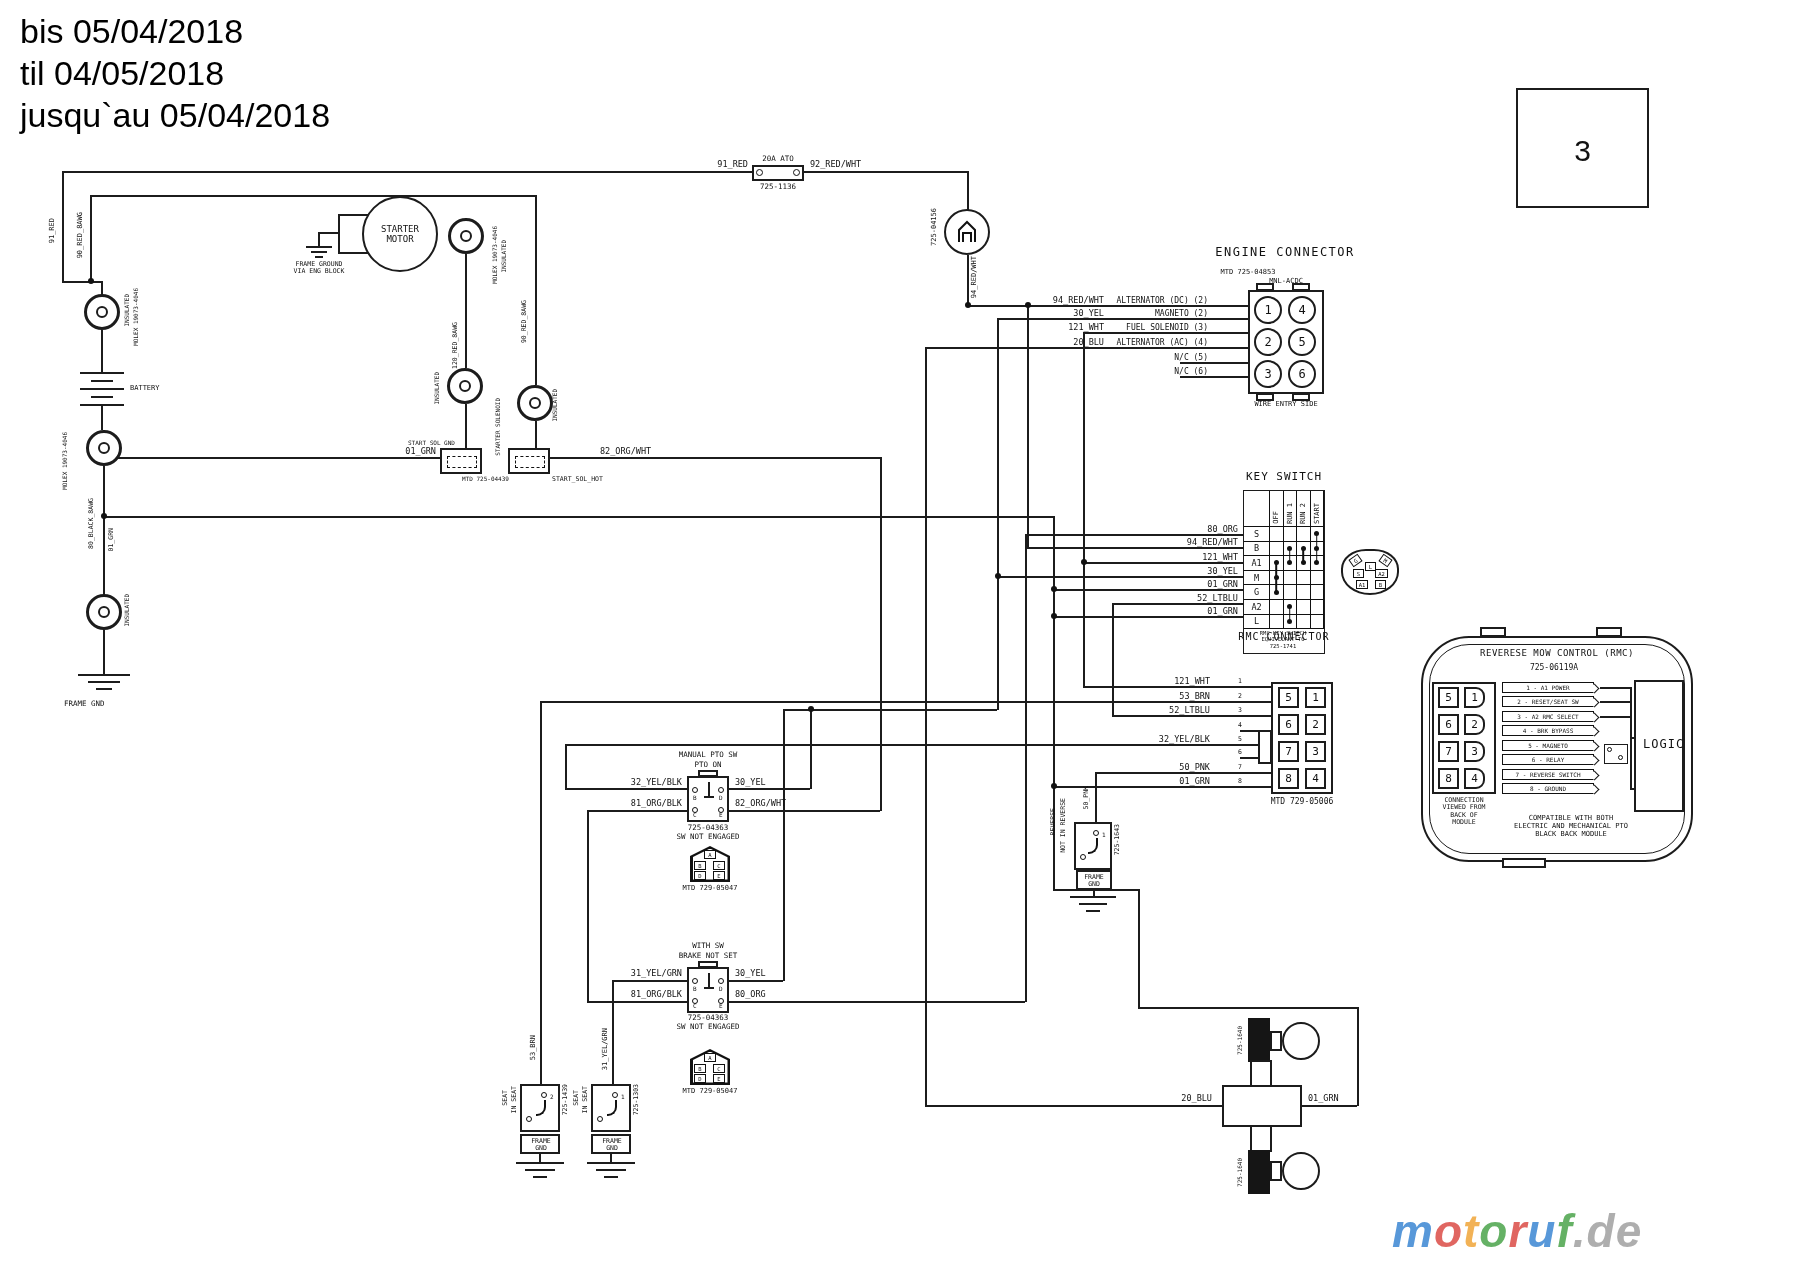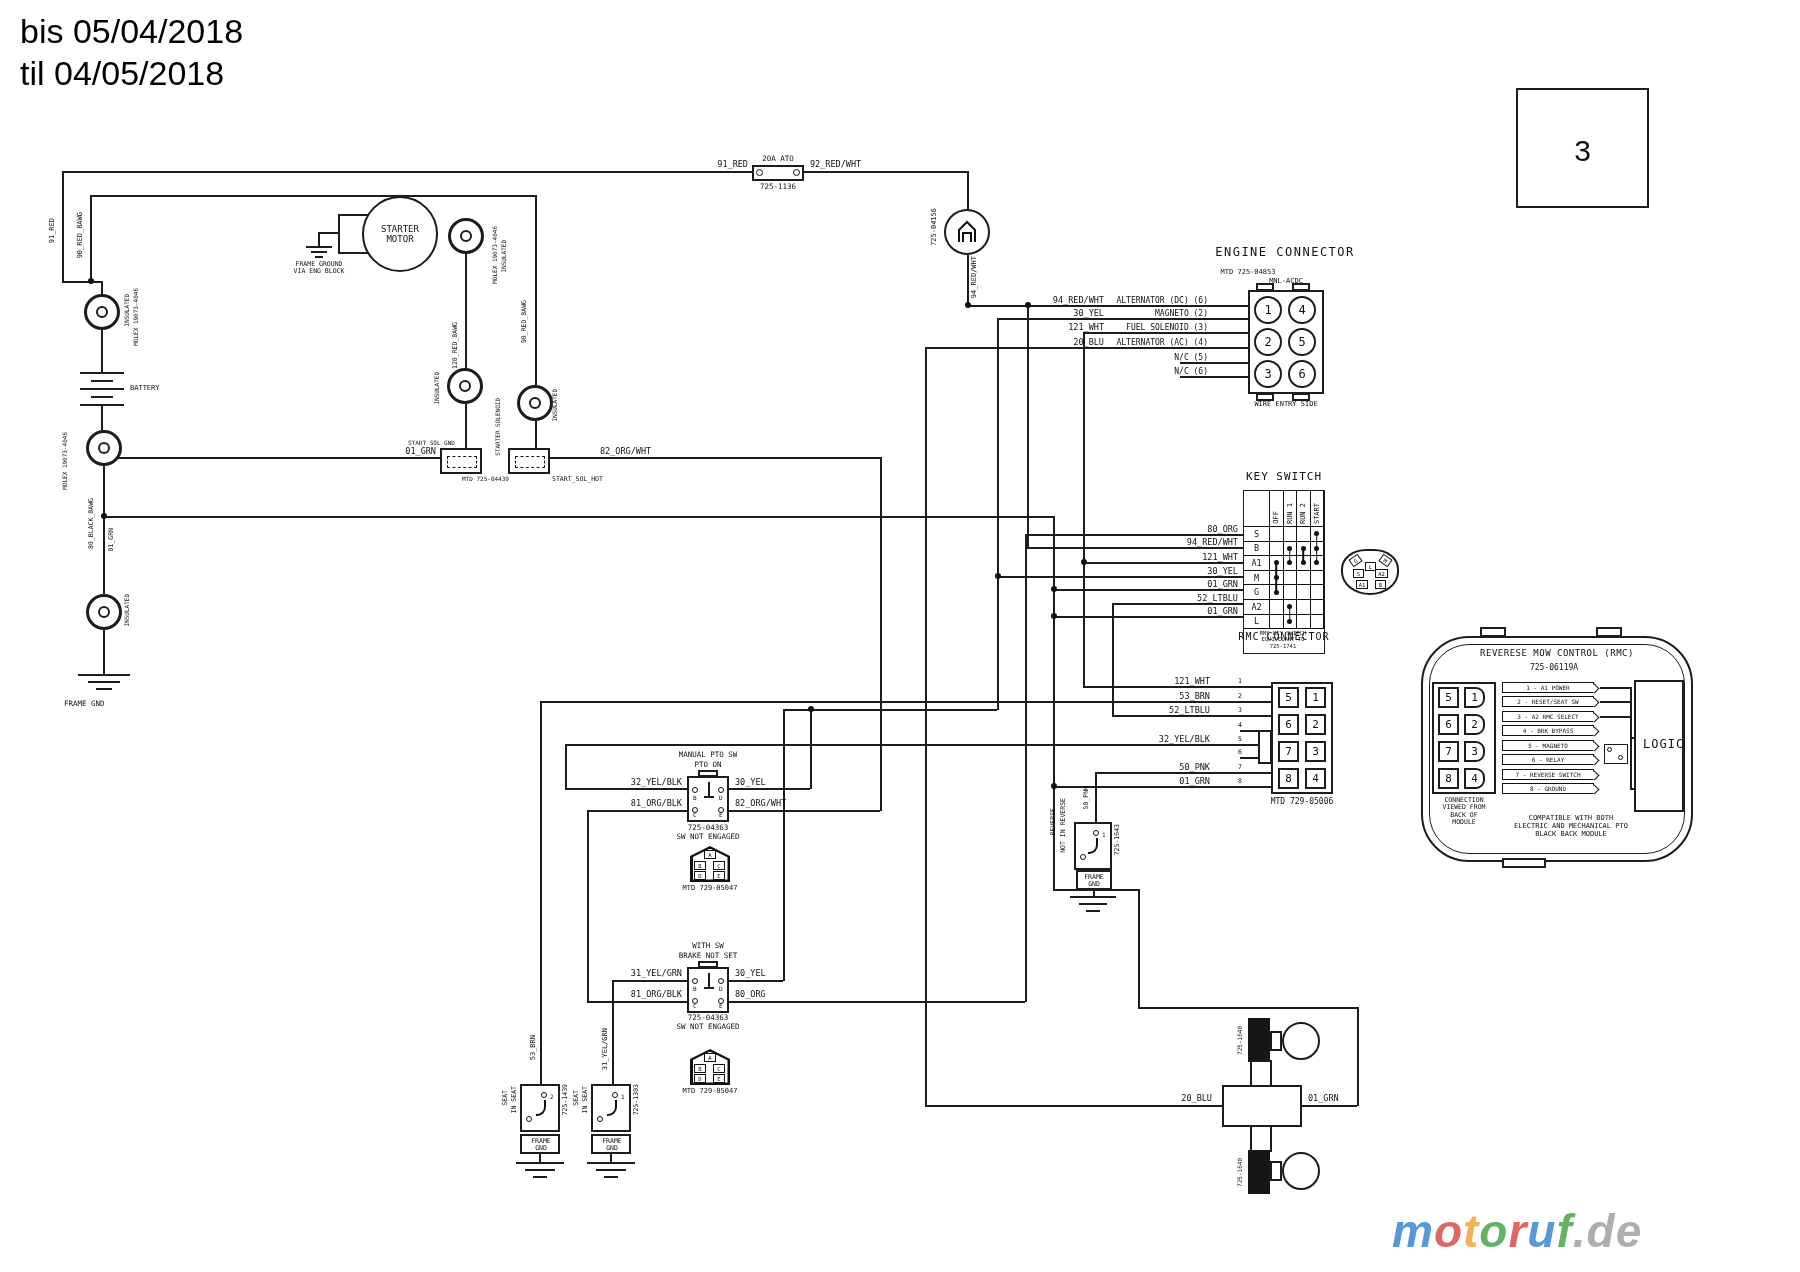--- a/index.html
+++ b/index.html
@@ -50,20 +50,21 @@
           letter-spacing:5px;color:#262626}
   .hdr{position:absolute;left:20px;font-family:"Liberation Sans",sans-serif;font-size:34px;color:#000}
 </style>
 </head>
 <body>
 
 <div id="page">
 
   <div class="hdr" style="top:12px">bis 05/04/2018</div>
   <div class="hdr" style="top:54px">til 04/05/2018</div>
+  <div class="hdr" style="top:96px">jusqu`au 05/04/2018</div>
   <div class="box" style="left:1516px;top:88px;width:133px;height:120px;border-width:2.5px">
     <div class="t f13" style="left:50%;top:44px;transform:translateX(-50%);font-size:30px;font-family:'Liberation Sans',sans-serif">3</div>
   </div>
 
   <i class="w h" style="left:62px;top:171px;width:690px"></i>
   <i class="w h" style="left:804px;top:171px;width:163px"></i>
   <i class="w h" style="left:90px;top:195px;width:445px"></i>
   <i class="w h" style="left:62px;top:281px;width:40px"></i>
   <i class="w h" style="left:967px;top:305px;width:283px"></i>
   <i class="w h" style="left:997px;top:318px;width:253px"></i>
@@ -172,21 +173,21 @@
   <i class="box" style="left:1256px;top:393px;width:18px;height:8px"></i>
   <i class="box" style="left:1292px;top:393px;width:18px;height:8px"></i>
   <div class="circ" style="left:1254px;top:296px;width:28px;height:28px">1</div>
   <div class="circ" style="left:1288px;top:296px;width:28px;height:28px">4</div>
   <div class="circ" style="left:1254px;top:328px;width:28px;height:28px">2</div>
   <div class="circ" style="left:1288px;top:328px;width:28px;height:28px">5</div>
   <div class="circ" style="left:1254px;top:360px;width:28px;height:28px">3</div>
   <div class="circ" style="left:1288px;top:360px;width:28px;height:28px">6</div>
   <div class="t f7 tc" style="left:1286px;top:400px">WIRE ENTRY SIDE</div>
   <div class="t tr" style="left:1000px;top:296px;width:104px">94_RED/WHT</div>
-  <div class="t tr" style="left:1108px;top:296px;width:100px;font-size:8px">ALTERNATOR (DC) (6)</div>
+  <div class="t tr" style="left:1108px;top:296px;width:100px;font-size:8px">ALTERNATOR (DC) (2)</div>
   <div class="t tr" style="left:1000px;top:309px;width:104px">30_YEL</div>
   <div class="t tr" style="left:1108px;top:309px;width:100px;font-size:8px">MAGNETO (2)</div>
   <div class="t tr" style="left:1000px;top:323px;width:104px">121_WHT</div>
   <div class="t tr" style="left:1108px;top:323px;width:100px;font-size:8px">FUEL SOLENOID (3)</div>
   <div class="t tr" style="left:1000px;top:338px;width:104px">20_BLU</div>
   <div class="t tr" style="left:1108px;top:338px;width:100px;font-size:8px">ALTERNATOR (AC) (4)</div>
   <div class="t tr" style="left:1108px;top:353px;width:100px;font-size:8px">N/C (5)</div>
   <div class="t tr" style="left:1108px;top:367px;width:100px;font-size:8px">N/C (6)</div>
 
   <div class="t f11 tc" style="left:1284px;top:471px;letter-spacing:1px">KEY SWITCH</div>

